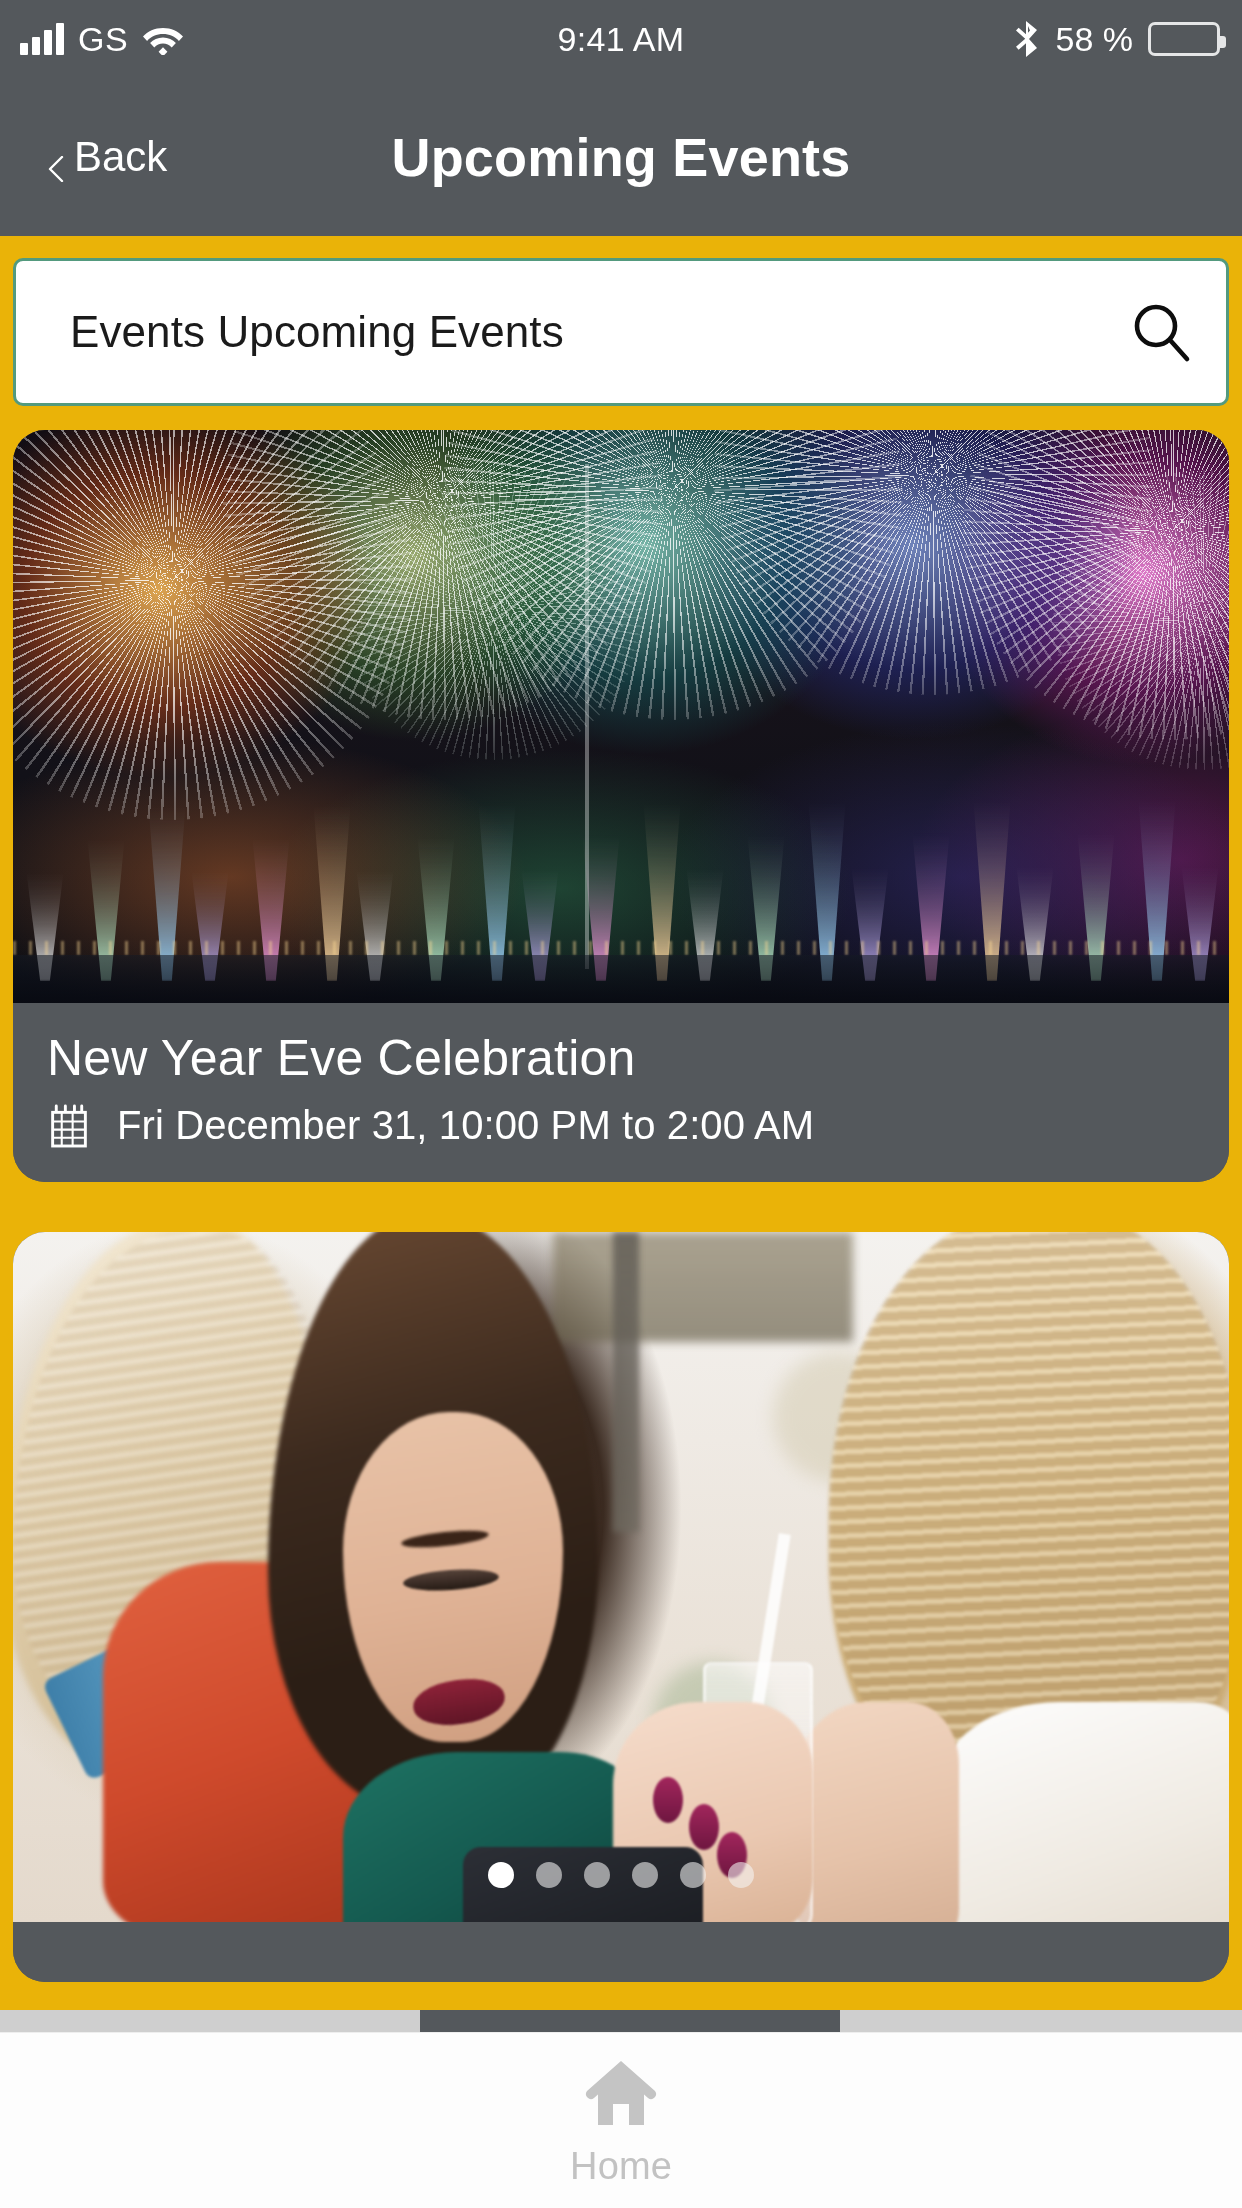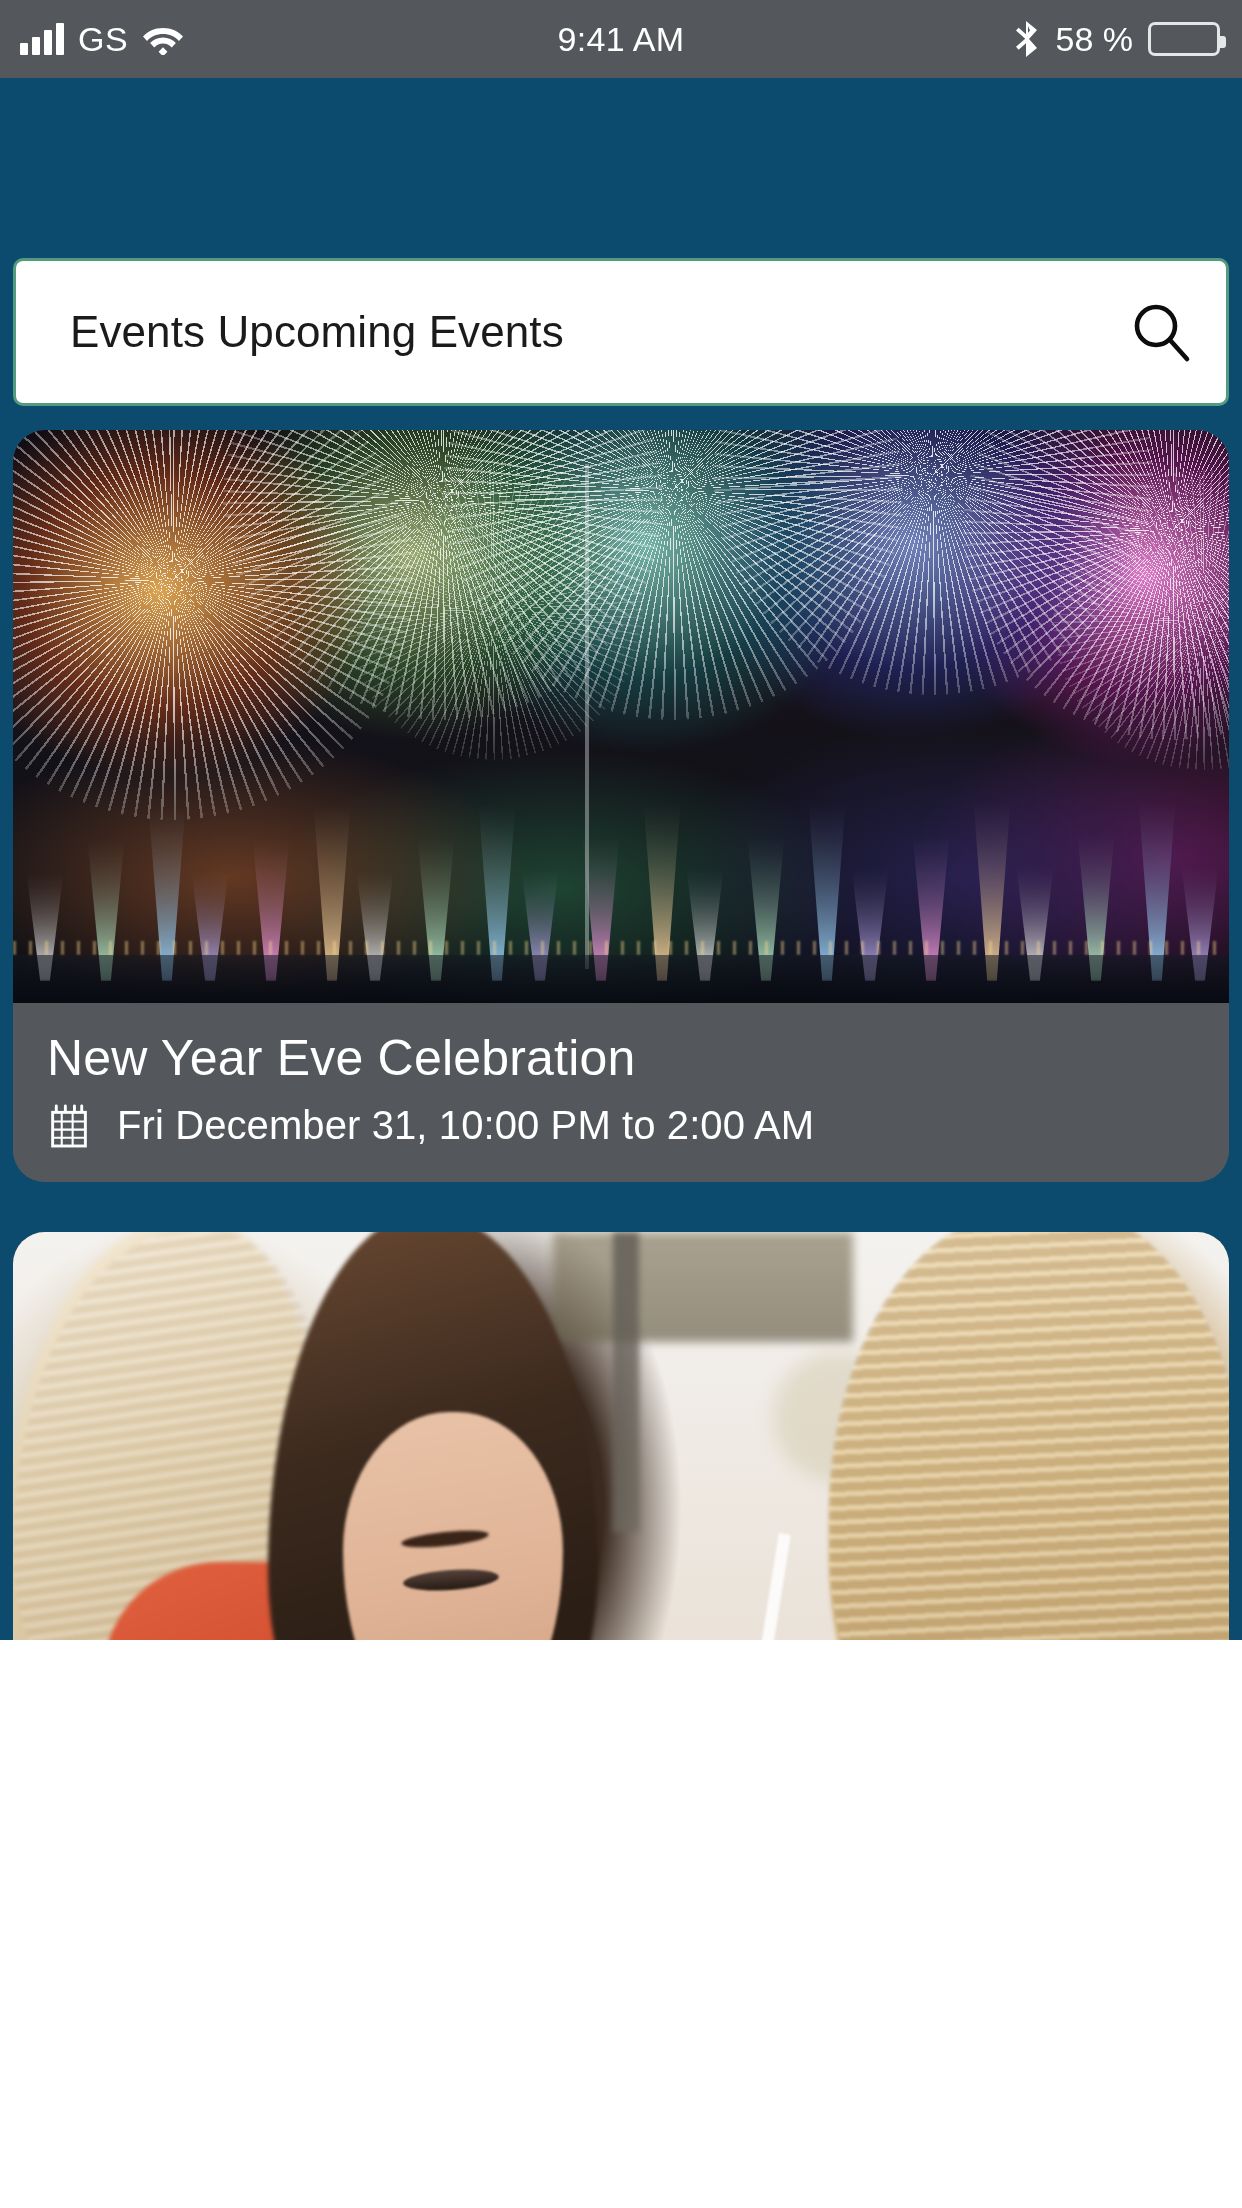--- a/index.html
+++ b/index.html
@@ -5,22 +5,22 @@
 <style>
   * { box-sizing: border-box; margin: 0; padding: 0; }
   html, body {
     width: 1242px; height: 2208px;
     background: #ffffff;
     font-family: "Liberation Sans", sans-serif;
     overflow: hidden;
   }
   #app {
     position: relative;
-    width: 1242px; height: 1640px;
-    background: #0c4a6e;
+    width: 1242px; height: 2208px;
+    background: #eab308;
     overflow: hidden;
   }
 
   
   .status-bar {
     position: absolute; top: 0; left: 0;
     width: 1242px; height: 78px;
     background: #54585c;
     display: flex; align-items: center;
     color: #ffffff;
@@ -380,20 +380,31 @@
           <path d="M11 0v13.2L3.6 6.7 1 9.6l9.2 8.1L1 25.8l2.6 2.9L11 22.2V36l11-8.9-8-9.1 8-9.1L11 0zm4 9.4l-2 2.3V5.1l2 4.3zm0 17.4l-2-4.3v6.6l2-2.3z" fill="#ffffff"></path>
         </svg>
       </span>
       <span class="battery-pct">58 %</span>
       <span class="battery">
         <span class="battery-fill" id="battery-fill" style="width: 58%;"></span>
       </span>
     </div>
   </div>
 
+  <div class="nav-header">
+    <div class="back-button">
+      <span class="back-chevron">
+        <svg viewBox="0 0 16 26" xmlns="http://www.w3.org/2000/svg">
+          <path d="M14 1L2 13l12 12" fill="none" stroke="#ffffff" stroke-width="2.4" stroke-linecap="round" stroke-linejoin="round"></path>
+        </svg>
+      </span>
+      <span>Back</span>
+    </div>
+    <div class="nav-title">Upcoming Events</div>
+  </div>
 
   <div class="search-wrap">
     <div class="search-placeholder">Events Upcoming Events</div>
     <div class="search-icon-btn">
       <svg viewBox="0 0 64 64" xmlns="http://www.w3.org/2000/svg">
         <circle cx="27" cy="26" r="19" fill="none" stroke="#0d0d0d" stroke-width="4.6"></circle>
         <line x1="41" y1="40" x2="58" y2="59" stroke="#0d0d0d" stroke-width="4.6" stroke-linecap="round"></line>
       </svg>
     </div>
   </div>

